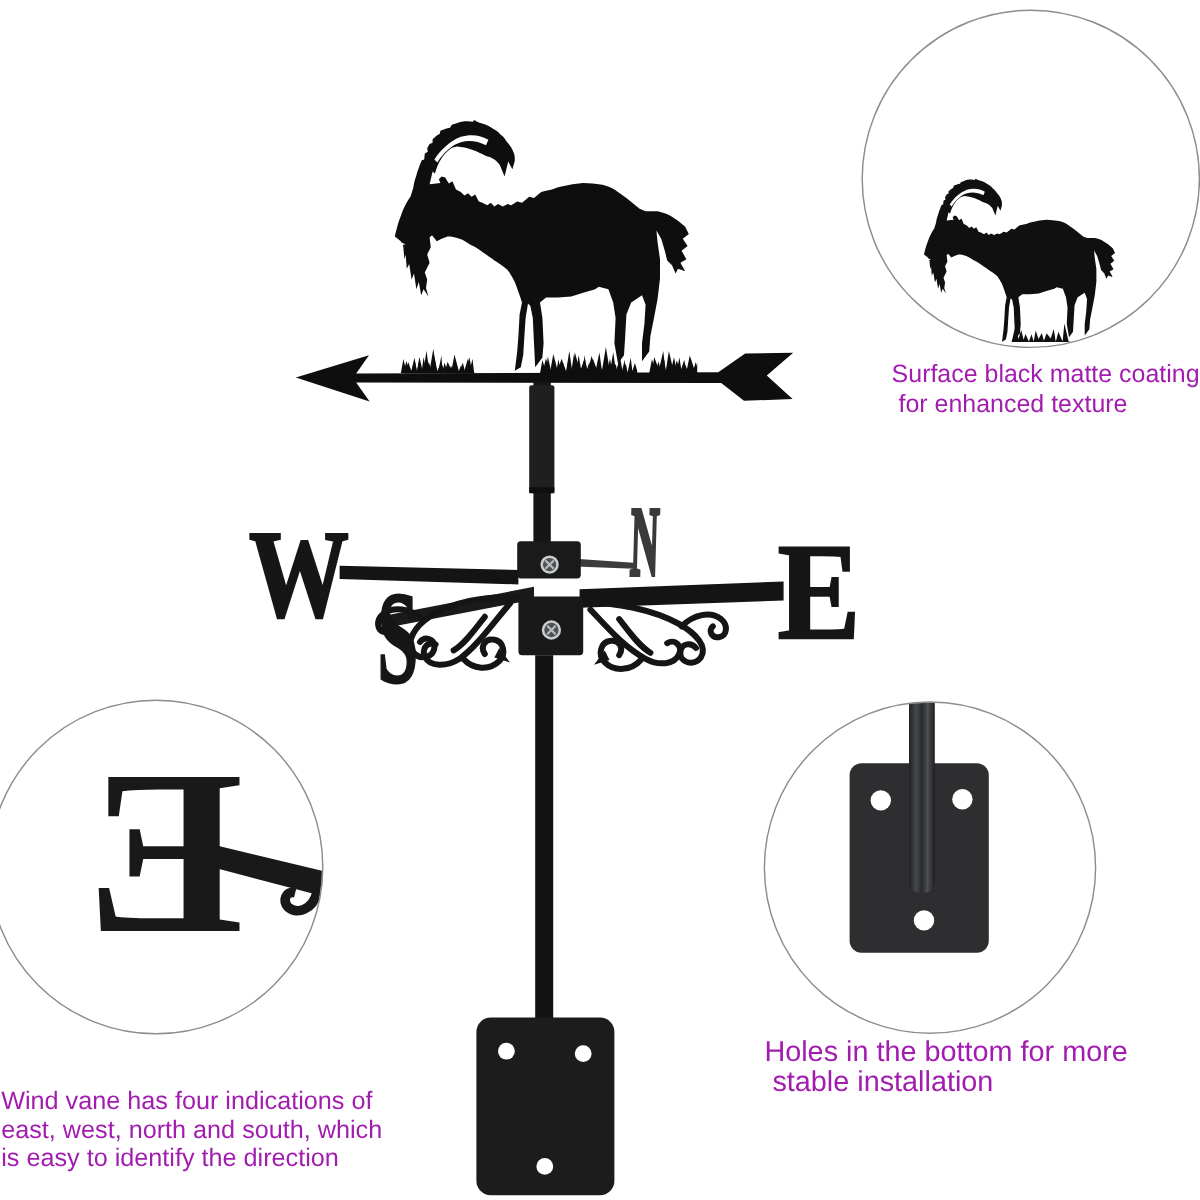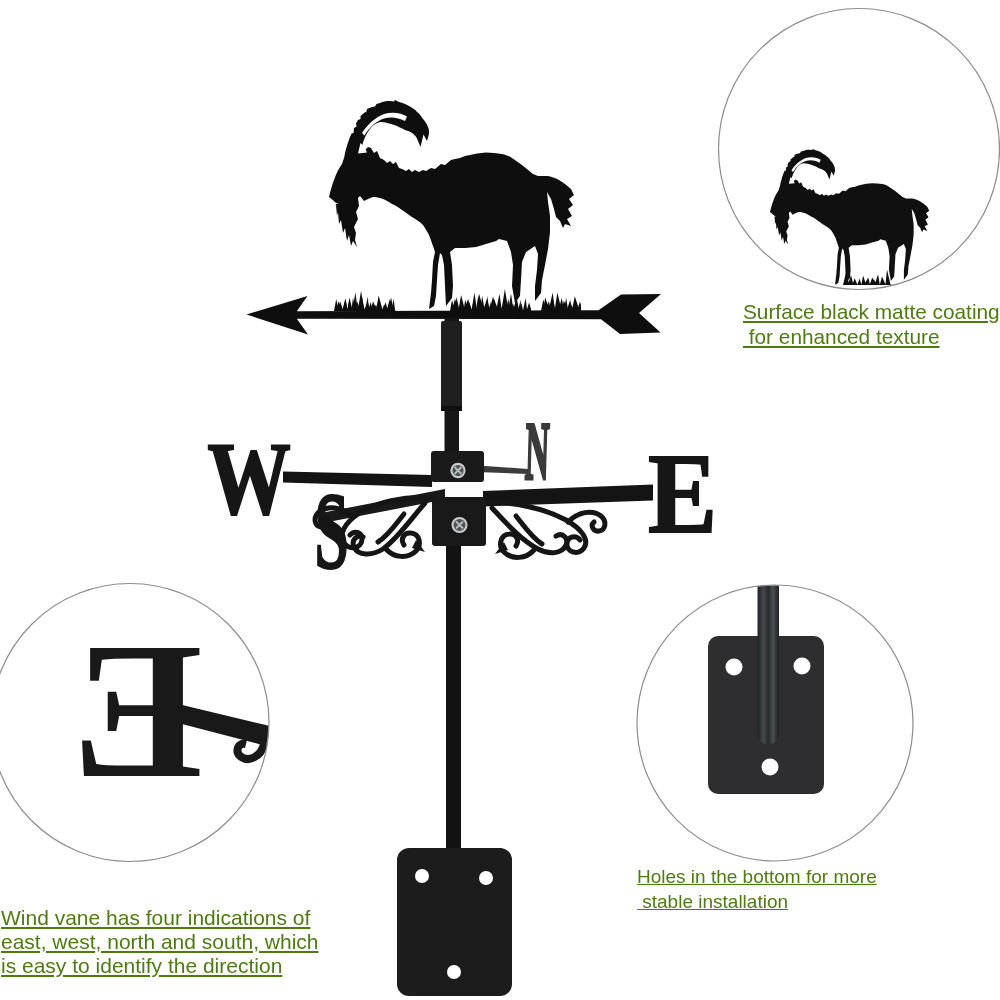--- a/index.html
+++ b/index.html
@@ -1,16 +1,16 @@
 <!DOCTYPE html>
 <html><head>
 <meta charset="utf-8">
 <style>
   html,body{margin:0;padding:0;background:#ffffff;width:1000px;height:1000px;overflow:hidden;}
-  .cap{position:absolute;font-family:"Liberation Sans",sans-serif;color:#4d7c0f;font-size:20px;white-space:pre;text-decoration:underline;}
+  .cap{position:absolute;font-family:"Liberation Sans",sans-serif;color:#a21caf;font-size:20px;white-space:pre;}
 </style>
 </head>
 <body>
 <svg width="1000" height="1000" viewBox="0 0 1000 1000" style="position:absolute;left:0;top:0">
   <defs>
     <path id="goat" d="M0,97
       C2,89 3,85 5,80 C7,74 10,68 13,64
       C14,61 15,58 15.5,56 C16,52 17,49 18,46
       C19,42 20,40 21,37 L22.5,33.5 L24.5,33 L25,28
       L27.5,26.5 L27,23.5 L29,20 L31.5,19 L31.5,16 L35,13
@@ -171,13 +171,13 @@
   <rect x="446" y="546" width="15" height="303" fill="#121212"></rect>
 
   <rect x="397" y="848" width="115" height="148" rx="12" fill="#1c1c1c"></rect>
   <circle cx="422" cy="876" r="7" fill="#ffffff"></circle>
   <circle cx="486" cy="878" r="7" fill="#ffffff"></circle>
   <circle cx="454" cy="972" r="7" fill="#ffffff"></circle>
 </svg>
 
 <div class="cap" style="left:743px;top:300px;font-size:20.8px;line-height:24.5px;">Surface black matte coating<br>&nbsp;for enhanced texture</div>
 <div class="cap" style="left:1px;top:906px;font-size:21px;line-height:24px;">Wind vane has four indications of<br>east, west, north and south, which<br>is easy to identify the direction</div>
-<div class="cap" style="left:637px;top:864px;font-size:19px;line-height:25px;">Holes in the bottom for more<br>&nbsp;stable installation</div>
+<div class="cap" style="left:637px;top:864px;font-size:24px;line-height:25px;">Holes in the bottom for more<br>&nbsp;stable installation</div>
 
 </body></html>

